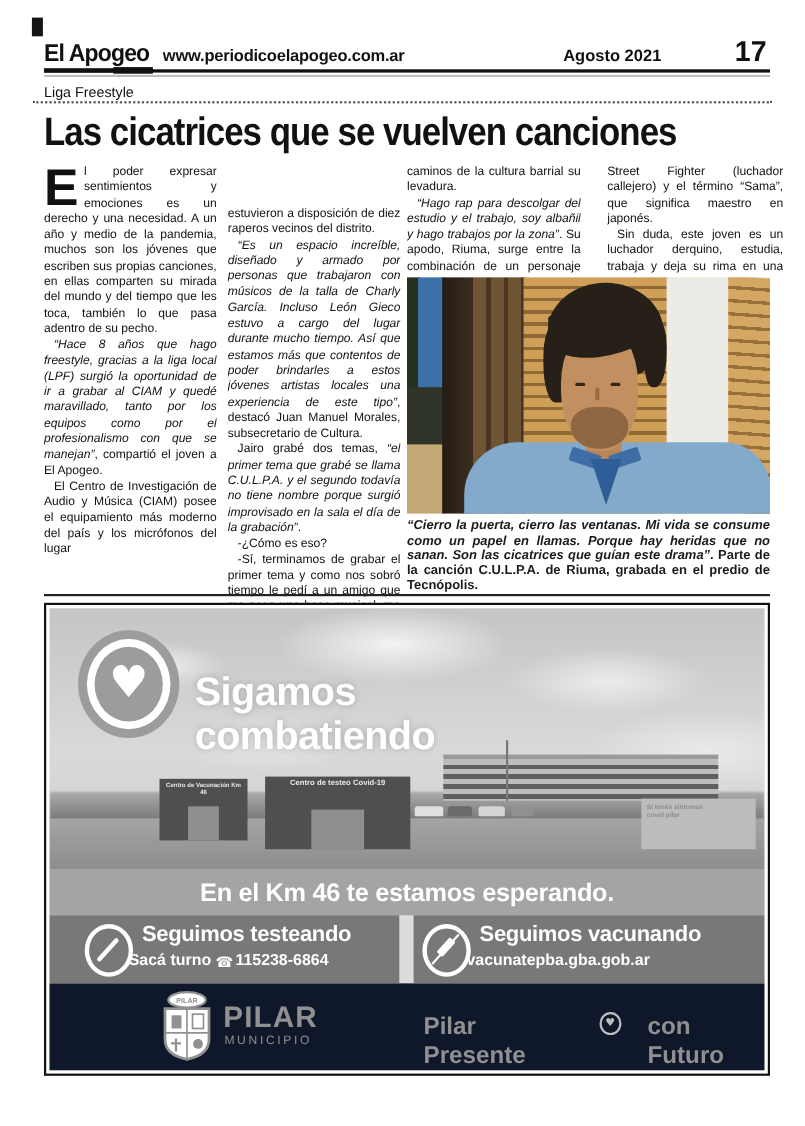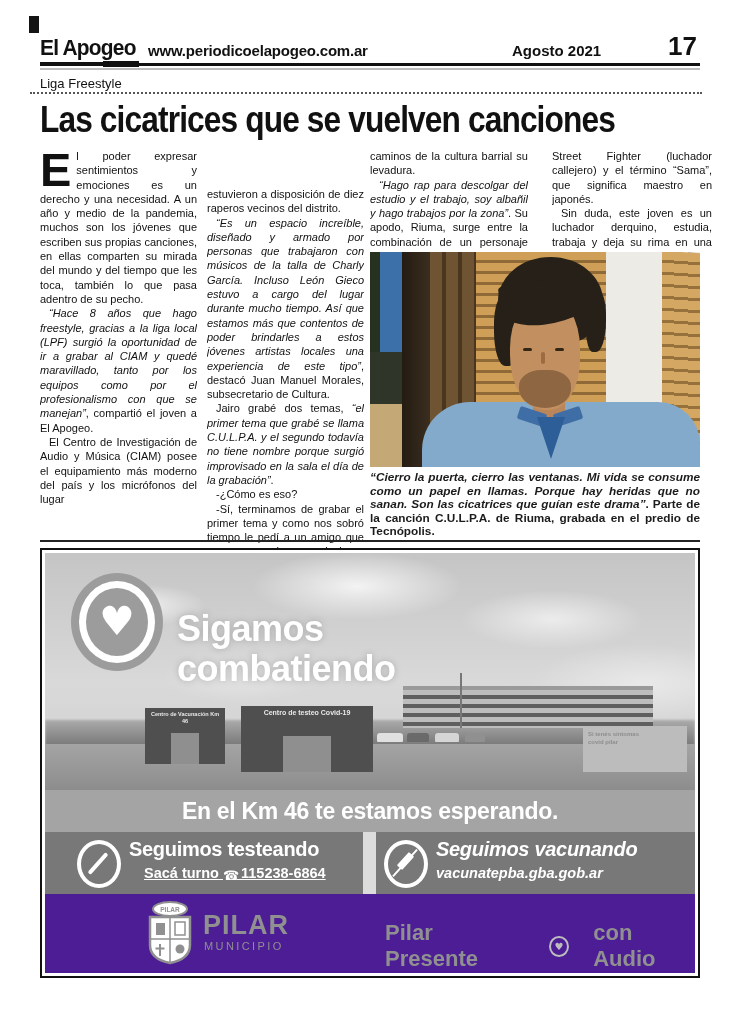--- a/index.html
+++ b/index.html
@@ -107,41 +107,41 @@
   .car3{left:390px;width:24px;background:#d5d5d5;}
   .car4{left:420px;width:20px;background:#909090;}
   .car5{left:560px;width:26px;background:#cfcfcf;height:11px;}
 
   .km-band{height:42px;background:#a4a4a4;color:#fff;font-weight:bold;font-size:23px;
            text-align:center;line-height:42px;letter-spacing:-0.3px;}
   .action-band{height:62px;background:#787878;display:flex;}
   .half{position:relative;color:#fff;}
   .half-l{width:318px;}
   .ab-divider{width:13px;background:#dcdcdc;}
-  .half-r{flex:1;font-style:italic;}
+  .half-r{flex:1;}
   .test-icon{position:absolute;left:32px;top:8px;width:36px;height:40px;border:4px solid #fff;border-radius:50%;}
   .test-icon::before{content:"";position:absolute;left:15px;top:6px;width:4px;height:27px;background:#fff;
                      border-radius:2px;transform:rotate(42deg);}
   .vax-icon{position:absolute;left:8px;top:8px;width:36px;height:40px;border:4px solid #fff;border-radius:50%;}
   .vax-icon::before{content:"";position:absolute;left:14px;top:8px;width:7px;height:18px;background:#fff;
                     border-radius:1px;transform:rotate(42deg);}
   .vax-icon::after{content:"";position:absolute;left:16px;top:1px;width:2px;height:36px;background:#fff;
                    transform:rotate(42deg);}
   .action-title{position:absolute;top:6px;font-size:20px;font-weight:bold;letter-spacing:-0.3px;text-align:right;}
   .action-sub{position:absolute;top:33px;font-size:14.5px;font-weight:bold;}
-  .half-l .action-title{left:84px;} .half-l .action-sub{left:99px;text-decoration:underline;}
-  .half-r .action-title{left:60px;} .half-r .action-sub{left:60px;text-align:right;}
+  .half-l .action-title{left:84px;} .half-l .action-sub{left:72px;}
+  .half-r .action-title{left:60px;} .half-r .action-sub{left:48px;text-align:right;}
   .wa-icon{display:inline-block;width:14px;height:14px;vertical-align:-2px;text-align:center;}
   .wa-icon::before{content:"☎";font-family:"DejaVu Sans",sans-serif;font-size:13px;line-height:14px;color:#fff;}
 
-  .pilar-band{position:relative;height:79px;background:#4c1d95;color:#909090;}
+  .pilar-band{position:relative;height:79px;background:#0f172a;color:#909090;}
   .crest{position:absolute;left:97px;top:6px;}
   .pilar-name{position:absolute;left:158px;top:16px;font-size:27px;font-weight:bold;letter-spacing:1px;}
   .pilar-sub{position:absolute;left:159px;top:46px;font-size:11px;letter-spacing:2.4px;}
-  .tagline{position:absolute;left:340px;top:26px;font-size:22px;font-weight:bold;display:flex;align-items:center;gap:24px;}
+  .tagline{position:absolute;left:340px;top:26px;font-size:22px;font-weight:bold;display:flex;align-items:flex-start;gap:24px;}
   .tg-heart{display:inline-flex;width:21px;height:21px;border:2px solid #bdbdbd;border-radius:50%;
             align-items:center;justify-content:center;font-size:10px;color:#bdbdbd;
             font-family:"DejaVu Sans",sans-serif;box-sizing:border-box;}
 </style>
 </head>
 <body>
 
 <div class="page">
 
   <div class="corner-mark"></div>
@@ -274,18 +274,18 @@
           <rect x="14" y="23" width="9" height="12" fill="#909090"></rect>
           <rect x="33" y="22" width="10" height="13" fill="none" stroke="#909090" stroke-width="1.5"></rect>
           <path d="M18 44 v12 M13.5 48.5 h9" stroke="#909090" stroke-width="2" fill="none"></path>
           <circle cx="38" cy="49" r="4.5" fill="#909090"></circle>
         </svg>
         <div class="pilar-name">PILAR</div>
         <div class="pilar-sub">MUNICIPIO</div>
         <div class="tagline">
           <span>Pilar Presente</span>
           <span class="tg-heart">♥</span>
-          <span>con Audio</span>
+          <span>con Futuro</span>
         </div>
       </div>
     </div>
   </div>
 </div>
 
 </body></html>

